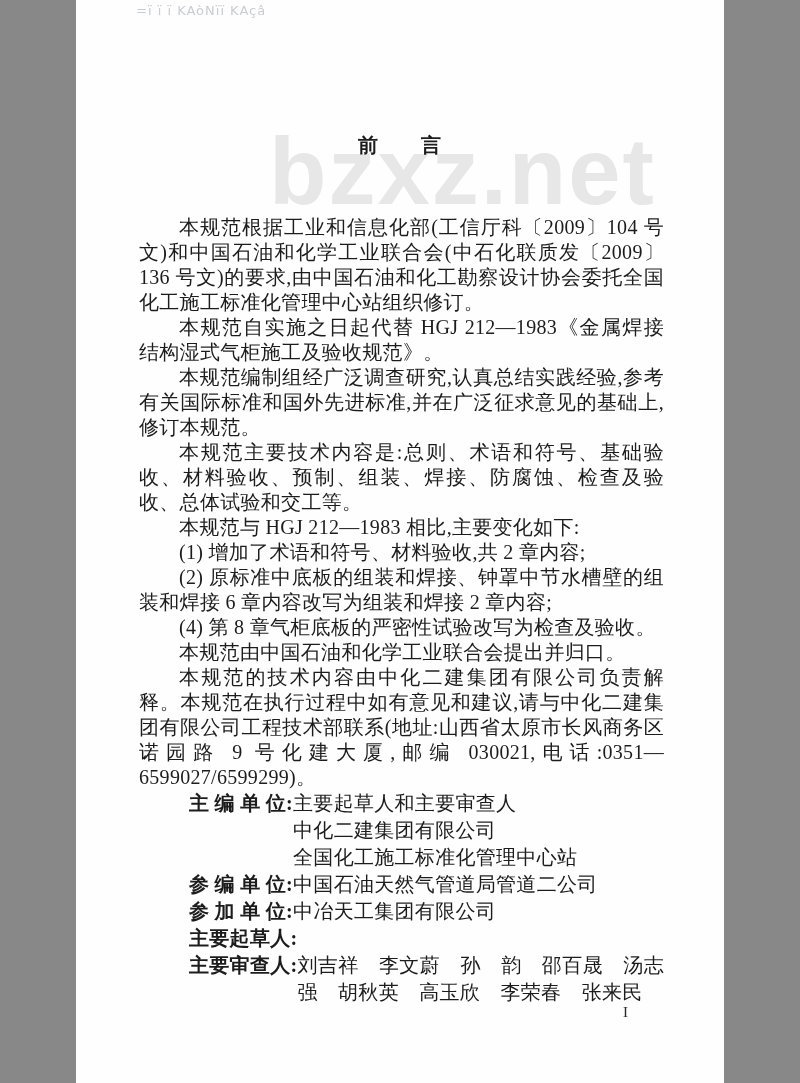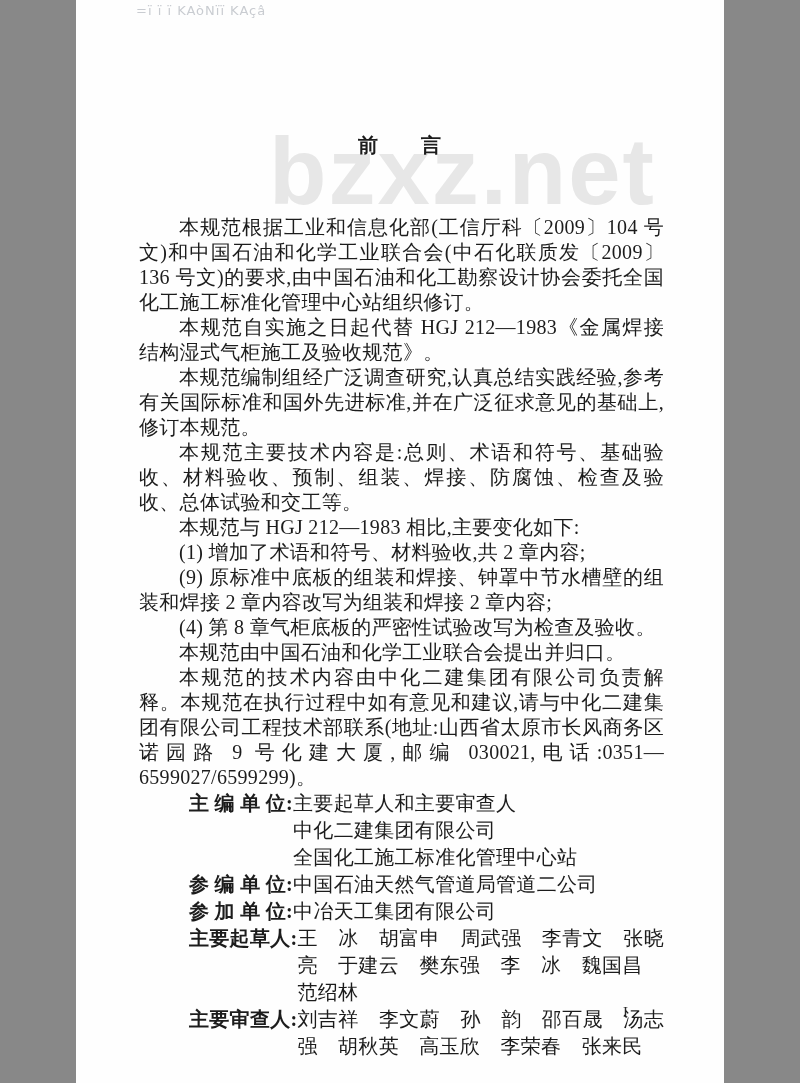--- a/index.html
+++ b/index.html
@@ -98,21 +98,21 @@
 
   <h1 class="doc-title">前　　言</h1>
 
   <div class="doc-body">
     <p>本规范根据工业和信息化部(工信厅科〔2009〕104 号文)和中国石油和化学工业联合会(中石化联质发〔2009〕136 号文)的要求,由中国石油和化工勘察设计协会委托全国化工施工标准化管理中心站组织修订。</p>
     <p>本规范自实施之日起代替 HGJ 212—1983《金属焊接结构湿式气柜施工及验收规范》。</p>
     <p>本规范编制组经广泛调查研究,认真总结实践经验,参考有关国际标准和国外先进标准,并在广泛征求意见的基础上,修订本规范。</p>
     <p>本规范主要技术内容是:总则、术语和符号、基础验收、材料验收、预制、组装、焊接、防腐蚀、检查及验收、总体试验和交工等。</p>
     <p>本规范与 HGJ 212—1983 相比,主要变化如下:</p>
     <p>(1) 增加了术语和符号、材料验收,共 2 章内容;</p>
-    <p>(9) 原标准中底板的组装和焊接、钟罩中节水槽壁的组装和焊接 2 章内容改写为组装和焊接 2 章内容;</p>
+    <p>(2) 原标准中底板的组装和焊接、钟罩中节水槽壁的组装和焊接 6 章内容改写为组装和焊接 2 章内容;</p>
     <p>(4) 第 8 章气柜底板的严密性试验改写为检查及验收。</p>
     <p>本规范由中国石油和化学工业联合会提出并归口。</p>
     <p>本规范的技术内容由中化二建集团有限公司负责解释。本规范在执行过程中如有意见和建议,请与中化二建集团有限公司工程技术部联系(地址:山西省太原市长风商务区诺园路 9 号化建大厦,邮编 030021,电话:0351—6599027/6599299)。</p>
 
     <div class="credits">
 
       <div class="credit-row">
         <span class="credit-label">主 编 单 位:</span>
         <span class="credit-lines">
           <span class="credit-line">主要起草人和主要审查人</span>
@@ -130,24 +130,20 @@
 
       <div class="credit-row">
         <span class="credit-label">参 加 单 位:</span>
         <span class="credit-lines">
           <span class="credit-line">中冶天工集团有限公司</span>
         </span>
       </div>
 
       <div class="credit-row">
         <span class="credit-label">主要起草人:</span>
-        <span class="credit-lines">
-          <span class="credit-line">王　冰　胡富申　周武强　李青文　张晓亮　于建云　樊东强　李　冰　魏国昌</span>
-          <span class="credit-line">范绍林</span>
-        </span>
       </div>
 
       <div class="credit-row">
         <span class="credit-label">主要审查人:</span>
         <span class="credit-lines">
           <span class="credit-line">刘吉祥　李文蔚　孙　韵　邵百晟　汤志强　胡秋英　高玉欣　李荣春　张来民</span>
         </span>
       </div>
 
     </div>

